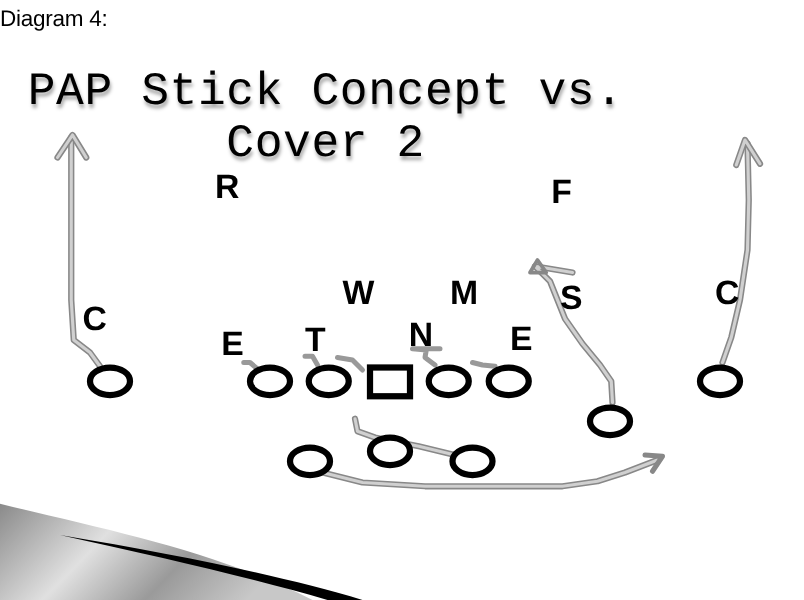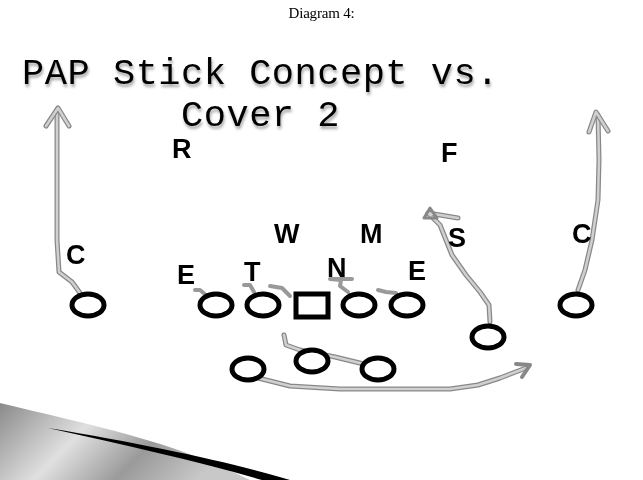--- a/index.html
+++ b/index.html
@@ -3,22 +3,22 @@
   <meta charset="utf-8">
   <style>
     html, body { margin: 0; padding: 0; }
     body {
       width: 643px; height: 480px; overflow: hidden; position: relative;
       background: #ffffff;
       font-family: "Liberation Sans", sans-serif;
     }
     .subtitle {
       position: absolute; left: 0; width: 643px; top: 5px;
-      text-align: center; font-size: 15px; color: #000;
-      font-family: Liberation Serif, serif;
+      font-size: 18px; color: #000;
+      font-family: Liberation Sans, sans-serif;
       letter-spacing: -0.2px;
     }
     .title {
       position: absolute; left: 0; width: 521px; top: 17px;
       text-align: center; font-size: 37px; color: #000;
       font-family: Liberation Mono, monospace;
       letter-spacing: 0.5px;
       text-shadow: 1px 3px 3px rgba(0,0,0,0.35);
       margin-top: 36px;
     }

